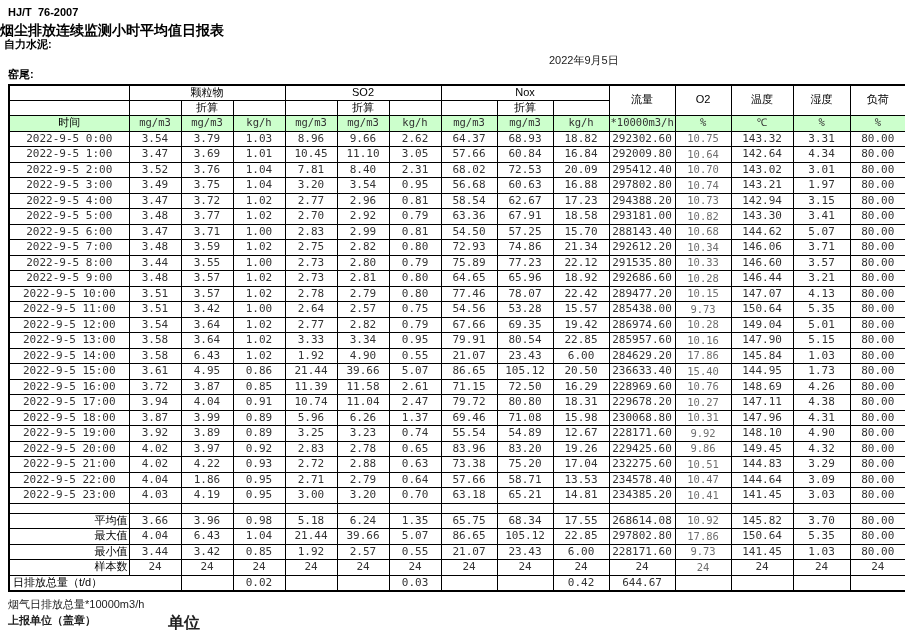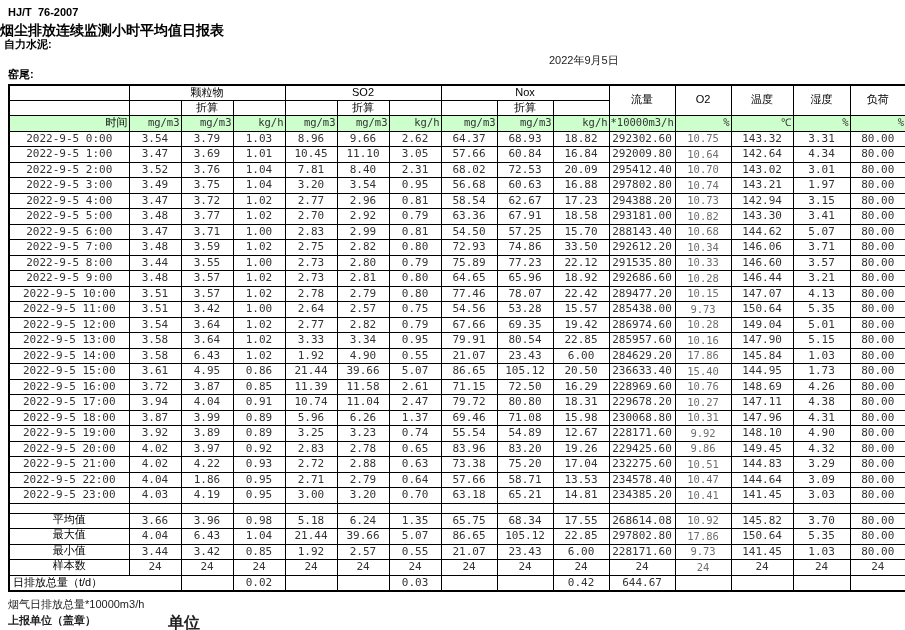--- a/index.html
+++ b/index.html
@@ -51,26 +51,26 @@
     white-space: nowrap; overflow: hidden;
   }
   .report-table tr.hdr-row td { height: 15px; }
   .report-table td.hdr {
     font-family: "Liberation Sans", sans-serif;
     color: #000; font-size: 11px;
   }
   .report-table td.unit {
     font-size: 10.5px;
   }
-  .report-table tr.units-row td { background: #CCFFCC; height: 16px; text-align: right; }
+  .report-table tr.units-row td { background: #CCFFCC; height: 16px; }
   .report-table td.o2 { color: #6e6e6e; font-size: 10.5px; }
   .report-table tr.spacer-row td { height: 10px; }
   .report-table td.sum-label {
-    font-family: Liberation Mono, monospace;
-    color: #000; font-size: 11px;
+    font-family: Liberation Serif, serif;
+    color: #000; font-size: 11px; text-align: right;
   }
   .report-table td.total-label {
     text-align: left; padding-left: 3px;
     font-family: "Liberation Sans", sans-serif;
     color: #000; font-size: 11px; margin-top: 28px;
   }
   .footer-note1 {
     position: absolute; left: 8px; top: 597px;
     font-size: 11px; color: #222;
     font-family: "Liberation Sans", sans-serif;
@@ -276,21 +276,21 @@
       <tr>
         <td>2022-9-5 7:00</td>
         <td>3.48</td>
         <td>3.59</td>
         <td>1.02</td>
         <td>2.75</td>
         <td>2.82</td>
         <td>0.80</td>
         <td>72.93</td>
         <td>74.86</td>
-        <td>33.50</td>
+        <td>21.34</td>
         <td>292612.20</td>
         <td class="o2">10.34</td>
         <td>146.06</td>
         <td>3.71</td>
         <td>80.00</td>
       </tr>
       <tr>
         <td>2022-9-5 8:00</td>
         <td>3.44</td>
         <td>3.55</td>

